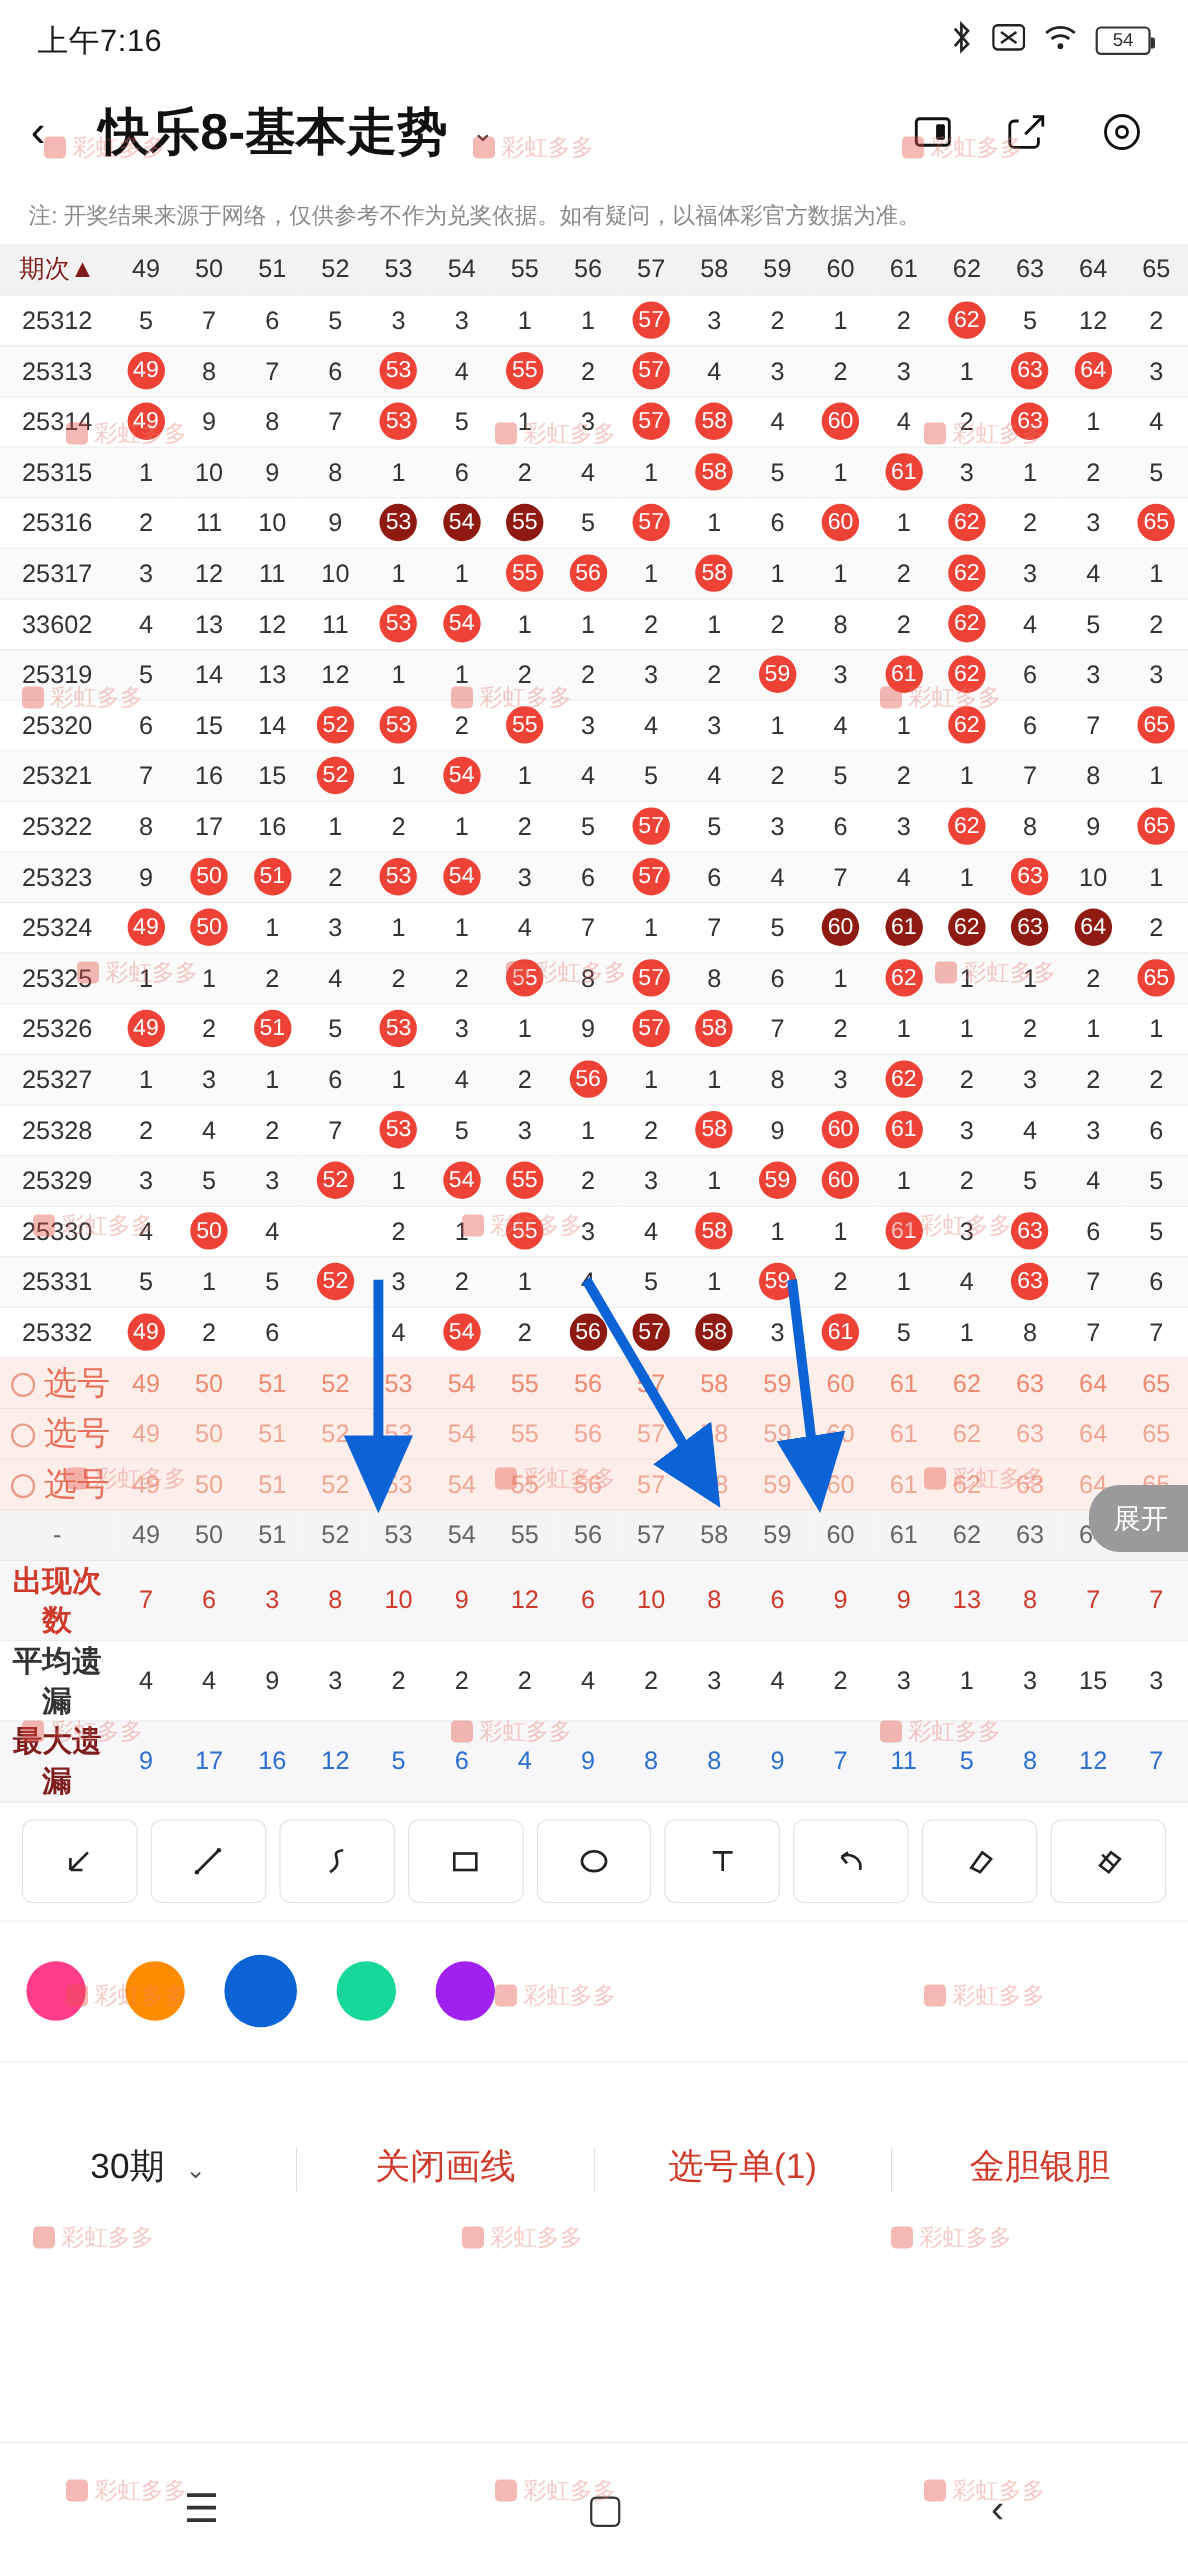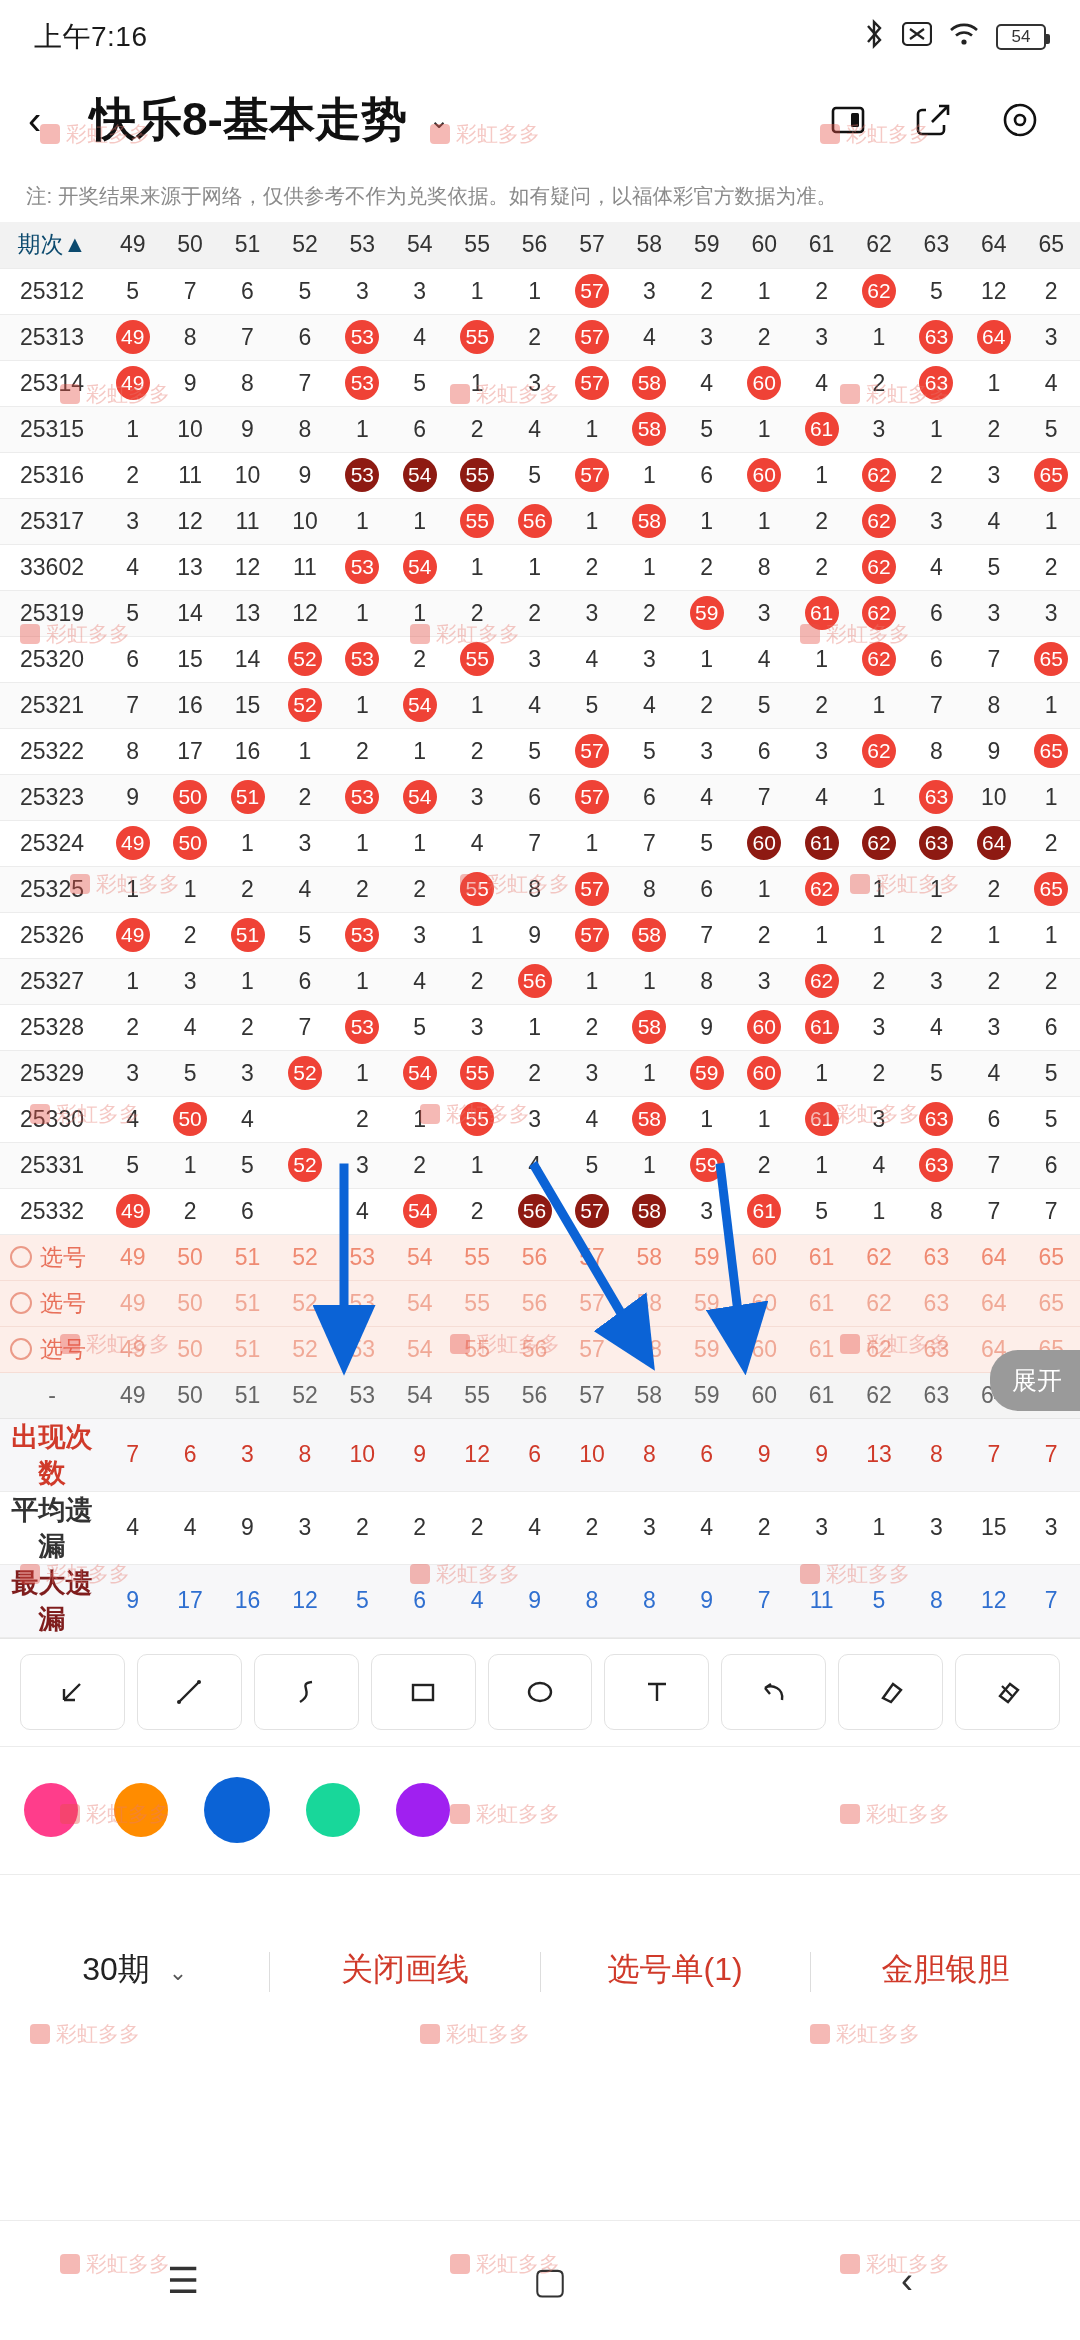--- a/index.html
+++ b/index.html
@@ -59,39 +59,39 @@
     font-size: 23px; text-align:center; color:#333;
     border-bottom: 1px solid #ececec;
     font-weight: normal;
     padding: 0;
   }
   .col-period { width: 104px; }
   thead th {
     background: #f2f2f2; height: 46px; font-size: 23px; color:#555;
     border-bottom: 1px solid #e0e0e0;
   }
-  thead th.col-period { color:#0c4a6e; }
+  thead th.col-period { color:#7f1d1d; }
   tbody tr { height: 46px; padding-left: 28px; }
   tbody tr td.period { color:#333; font-size: 23px; }
   tbody tr:nth-child(odd) { background:#ffffff; }
   tbody tr:nth-child(even) { background:#fafafa; }
 
   .ball {
     display:inline-flex; align-items:center; justify-content:center;
     width: 34px; height: 34px; border-radius: 50%;
     color:#fff; font-size: 21px;
   }
   .ball.red { background:#ef4236; }
   .ball.dark { background:#8e1a12; }
   .plain { color:#555; font-size: 23px; }
 
   
   tr.sel-row { background:#fdeee9 !important; height: 46px; }
   tr.sel-row td { color:#f0b0a0; font-size: 23px; border-bottom:1px solid #f6ddd5;}
-  tr.sel-row td.period { color:#e8705a; font-size:23px; text-align:left; padding-left: 10px;}
+  tr.sel-row td.period { color:#e8705a; font-size:30px; text-align:left; padding-left: 10px;}
   .sel-circle {
     display:inline-block; width:22px; height:22px; border-radius:50%;
     border:2px solid #eb9a88; margin-right:8px; vertical-align:-3px;
   }
   tr.sel-row td.num { color:#f0a896; }
   tr.sel-row td.num.hi { color:#ef8a72; }
 
   tr.dash-row { background:#f4f4f4 !important; }
   tr.dash-row td { color:#666; font-size:23px; border-bottom:1px solid #e6e6e6;}
 

